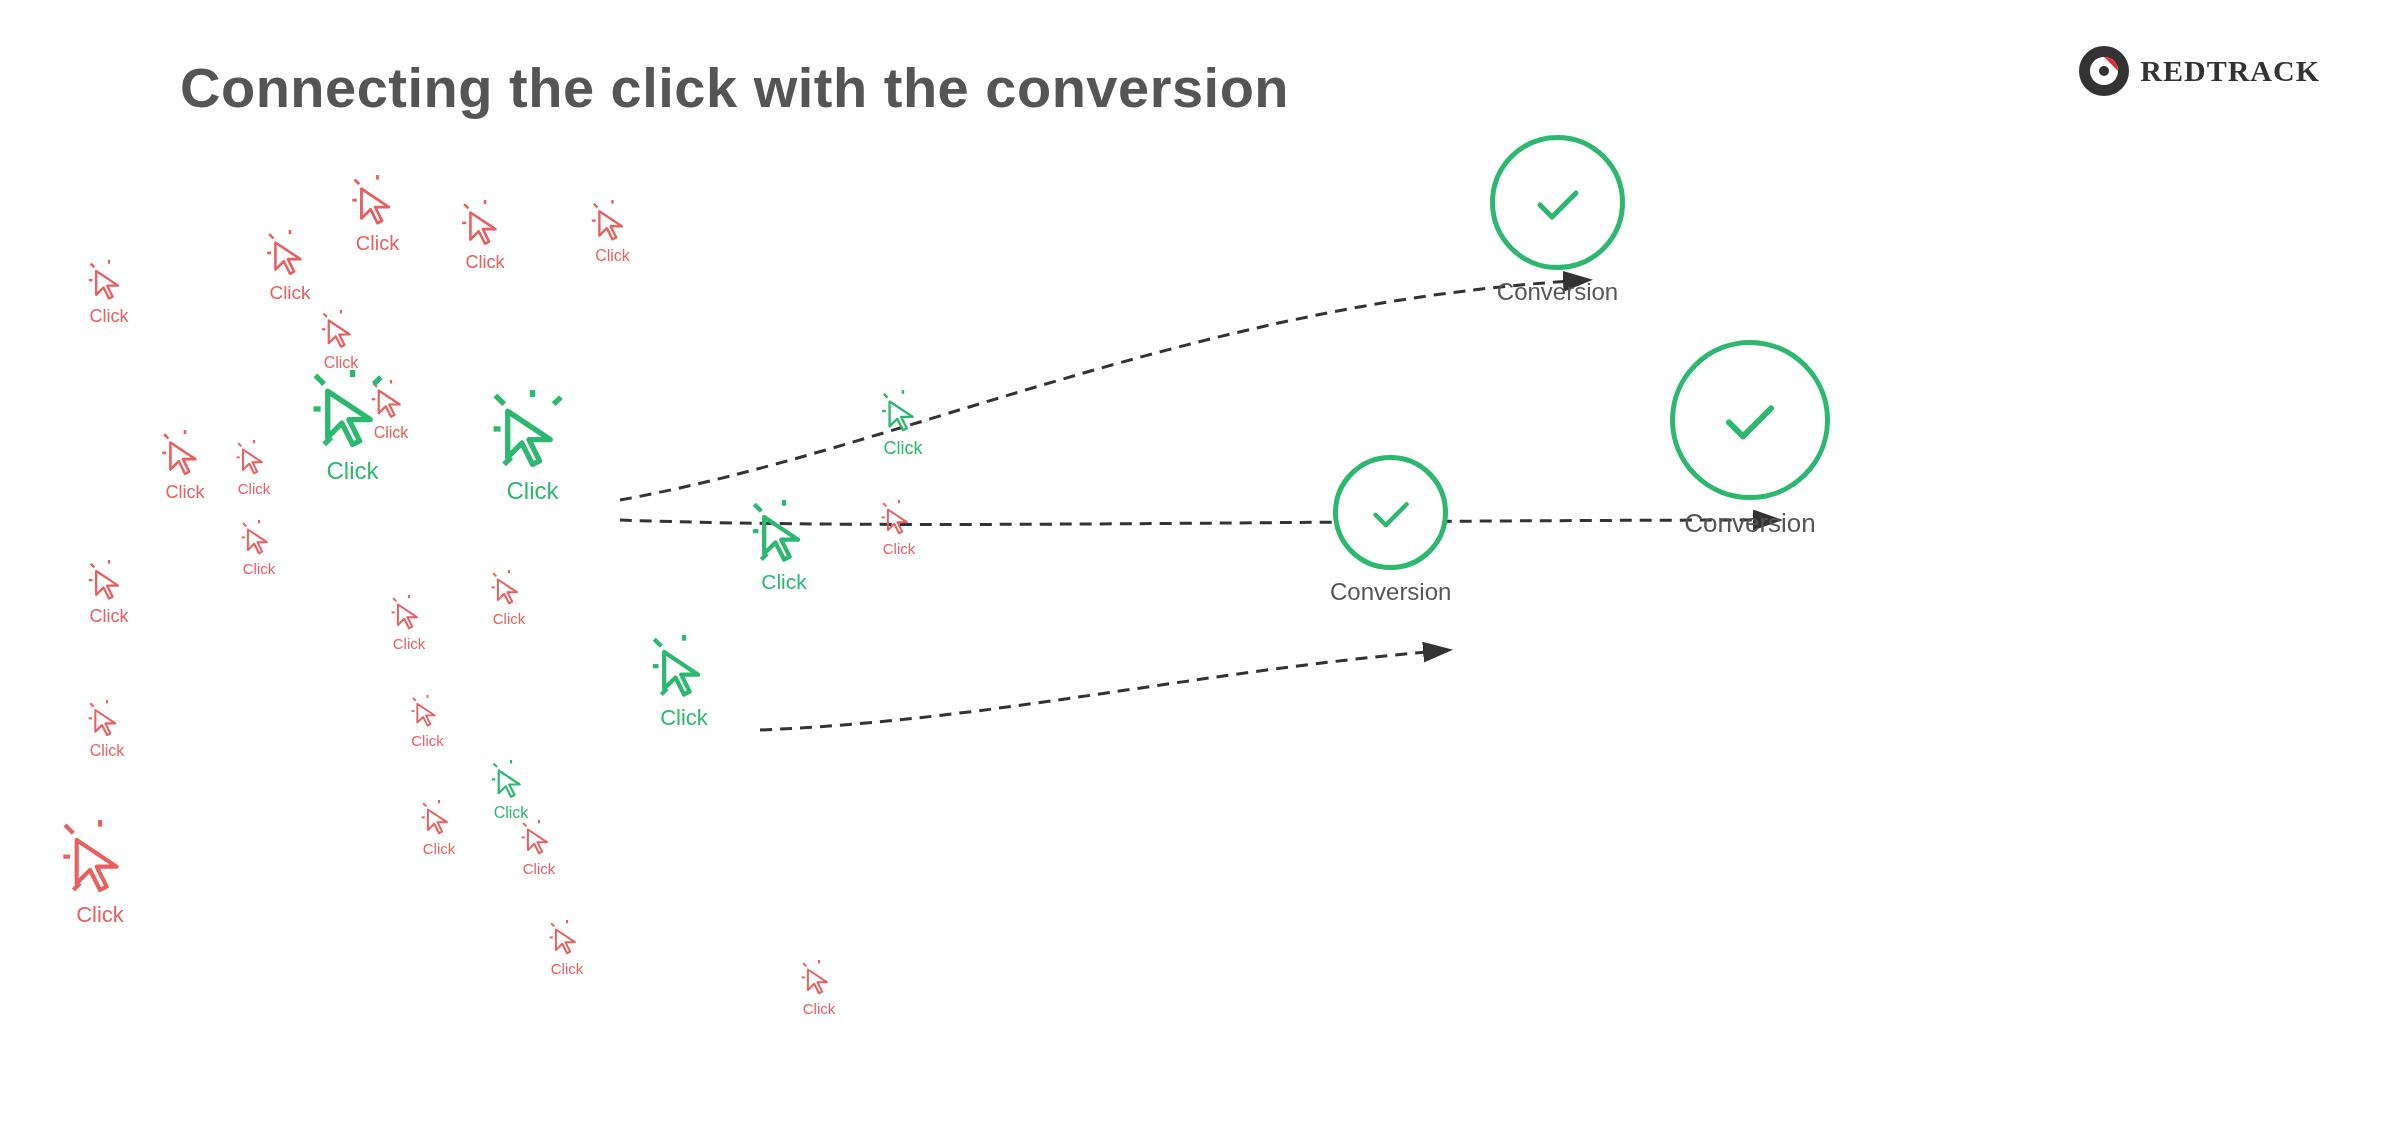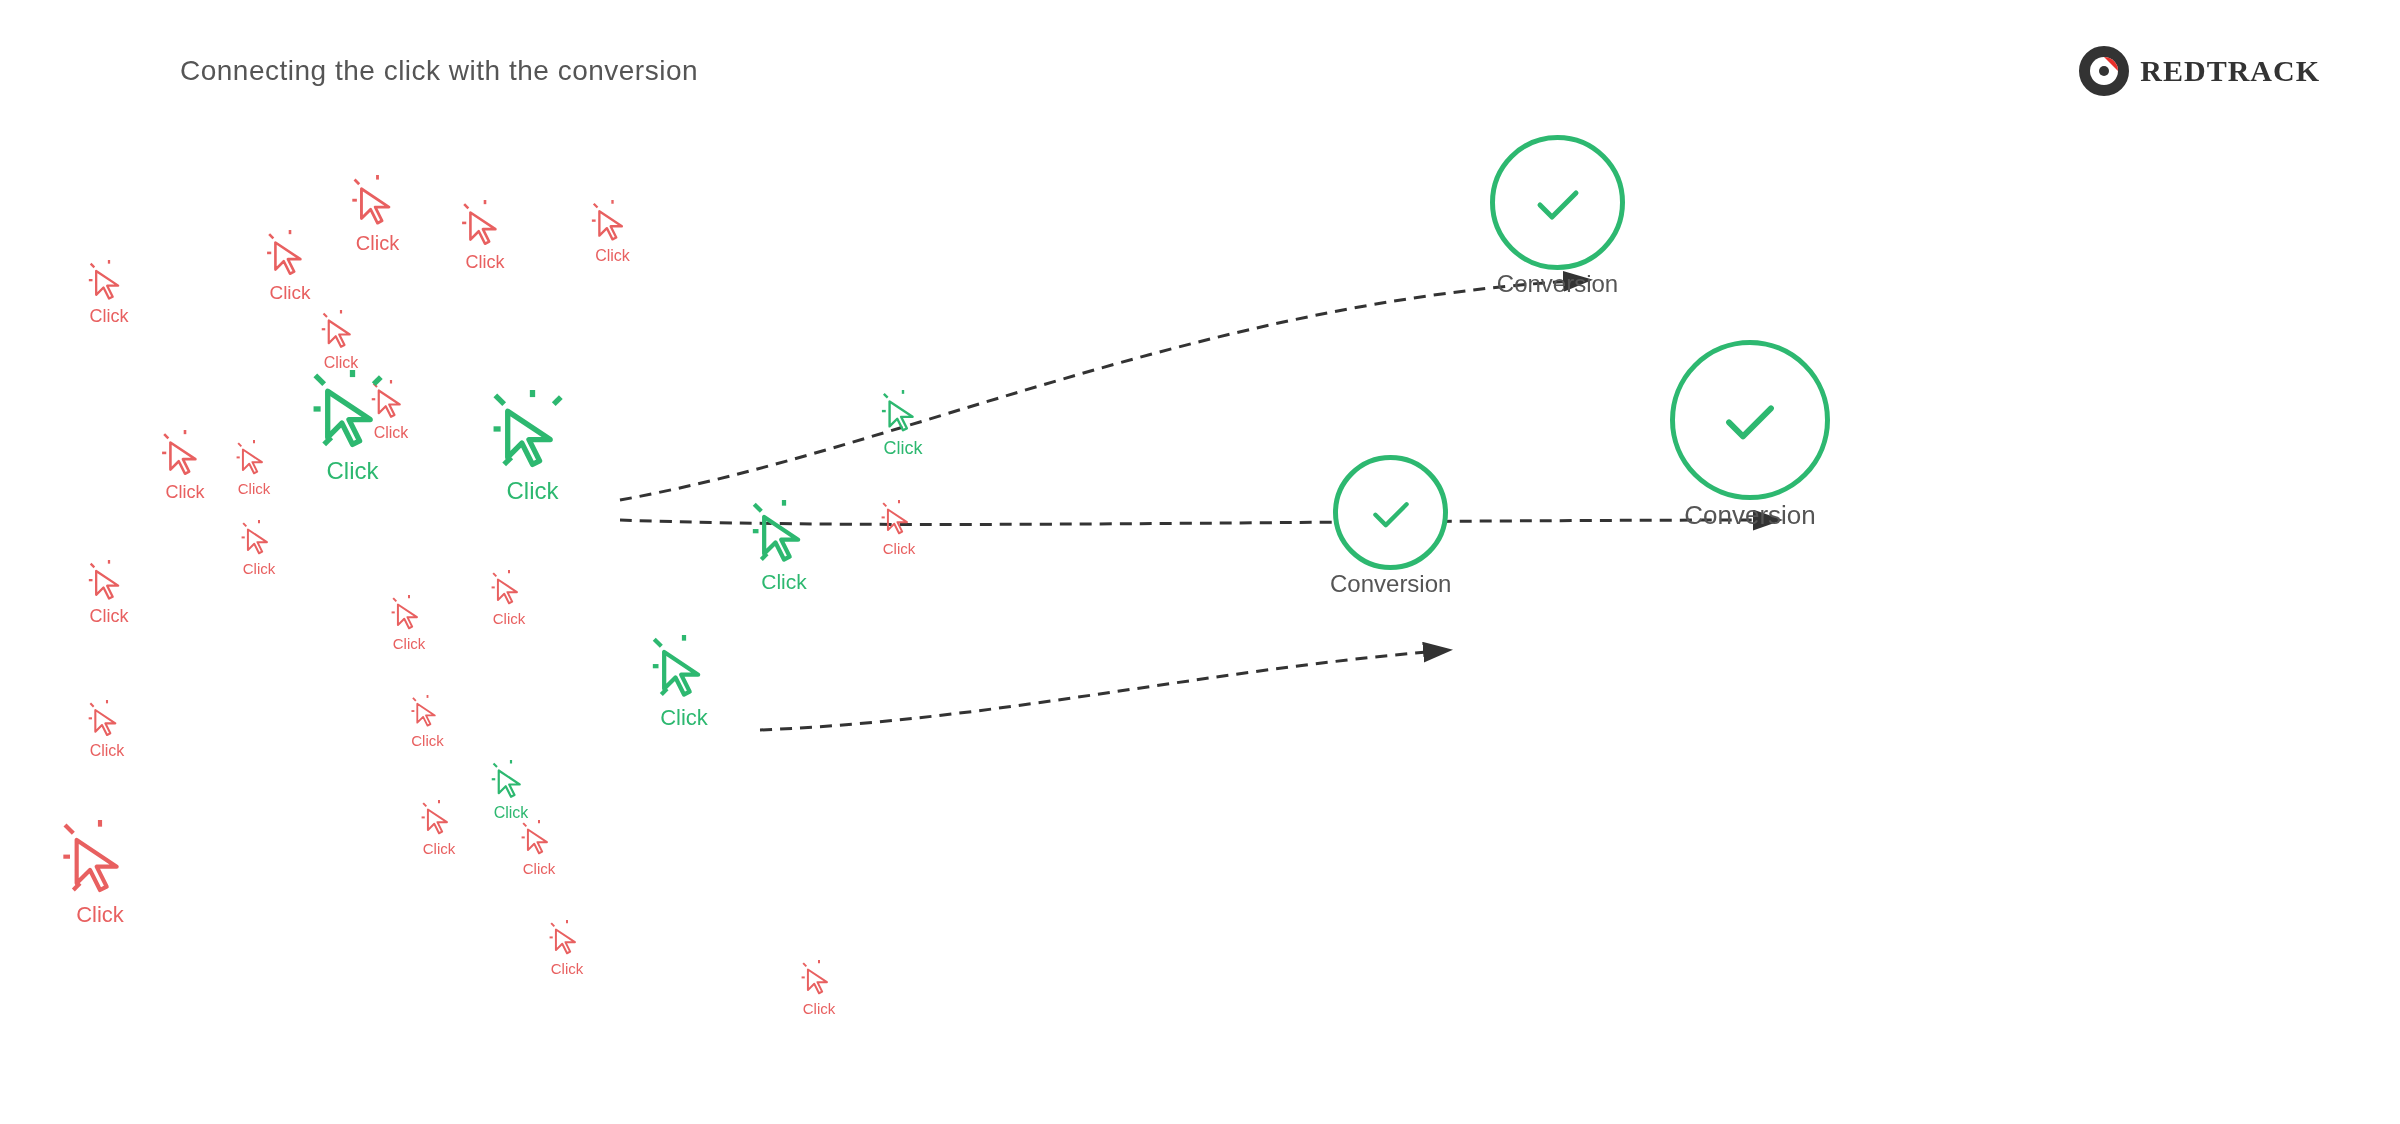--- a/index.html
+++ b/index.html
@@ -9,22 +9,22 @@
       background: #ffffff;
       font-family: 'Segoe UI', Arial, sans-serif;
       overflow: hidden;
       position: relative;
     }
 
     .page-title {
       position: absolute;
       top: 55px;
       left: 180px;
-      font-size: 28px;
-      font-weight: 400;
+      font-size: 56px;
+      font-weight: 700;
       color: #555555;
       letter-spacing: 0.5px;
     }
 
     
     .logo-container {
       position: absolute;
       top: 45px;
       right: 80px;
       display: flex;
@@ -62,20 +62,21 @@
       font-size: 20px;
       font-weight: 400;
     }
 
     
     .conversion-item {
       position: absolute;
       display: flex;
       flex-direction: column;
       align-items: center;
+      gap: 8px;
     }
     .conversion-circle {
       border-radius: 50%;
       border: 5px solid #2db870;
       display: flex;
       align-items: center;
       justify-content: center;
       background: white;
     }
     .conversion-label {

